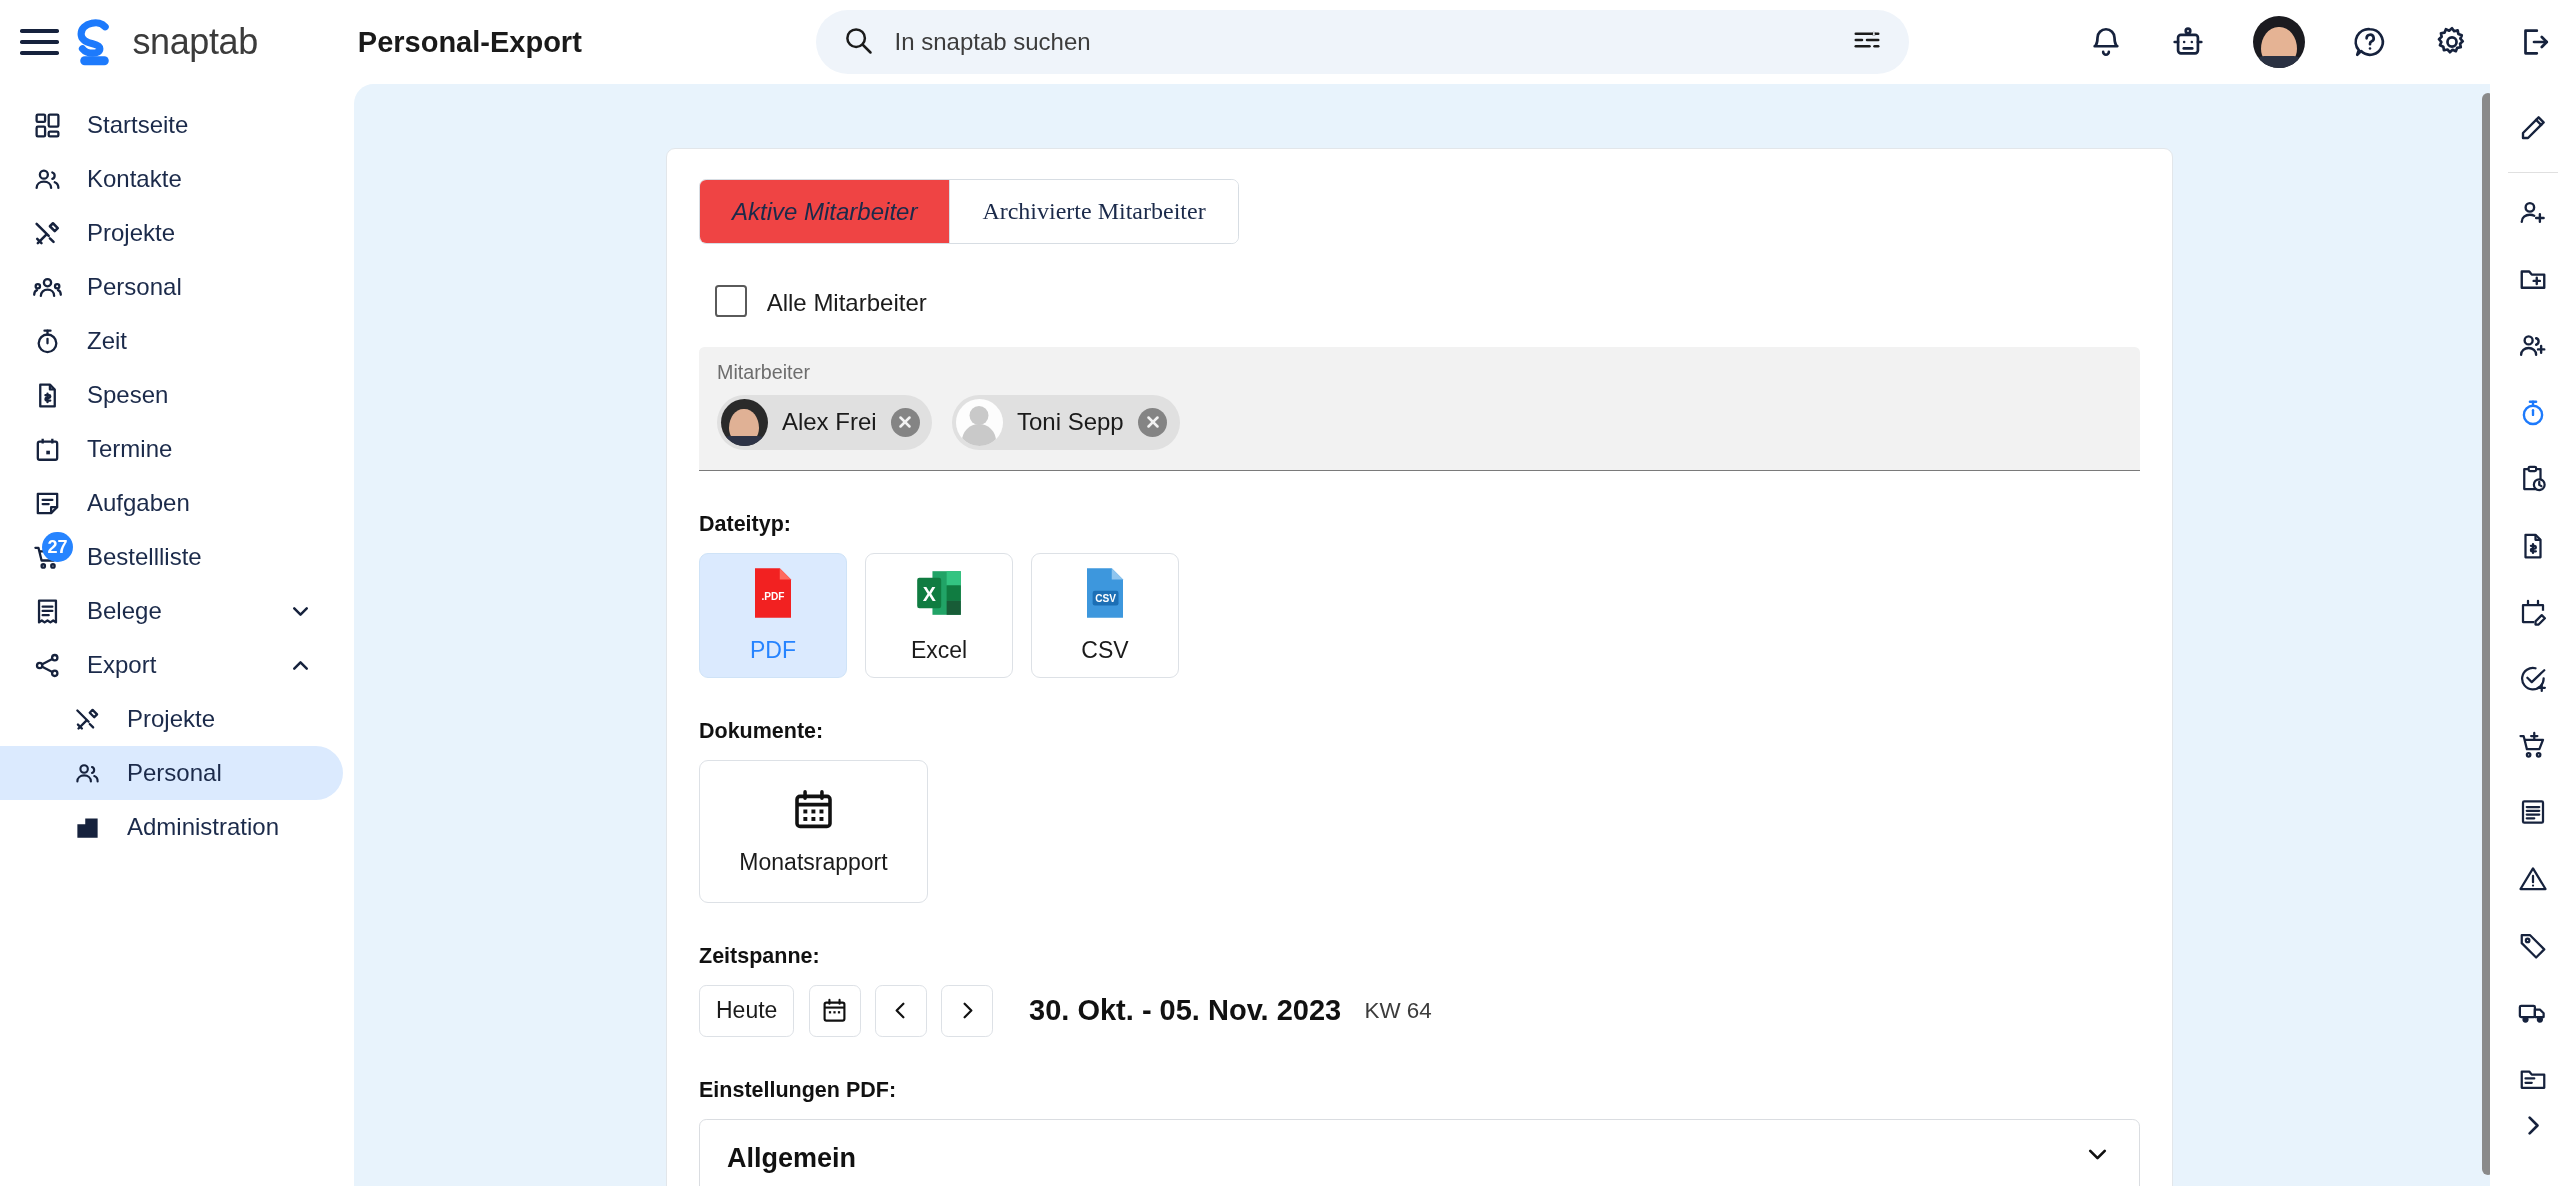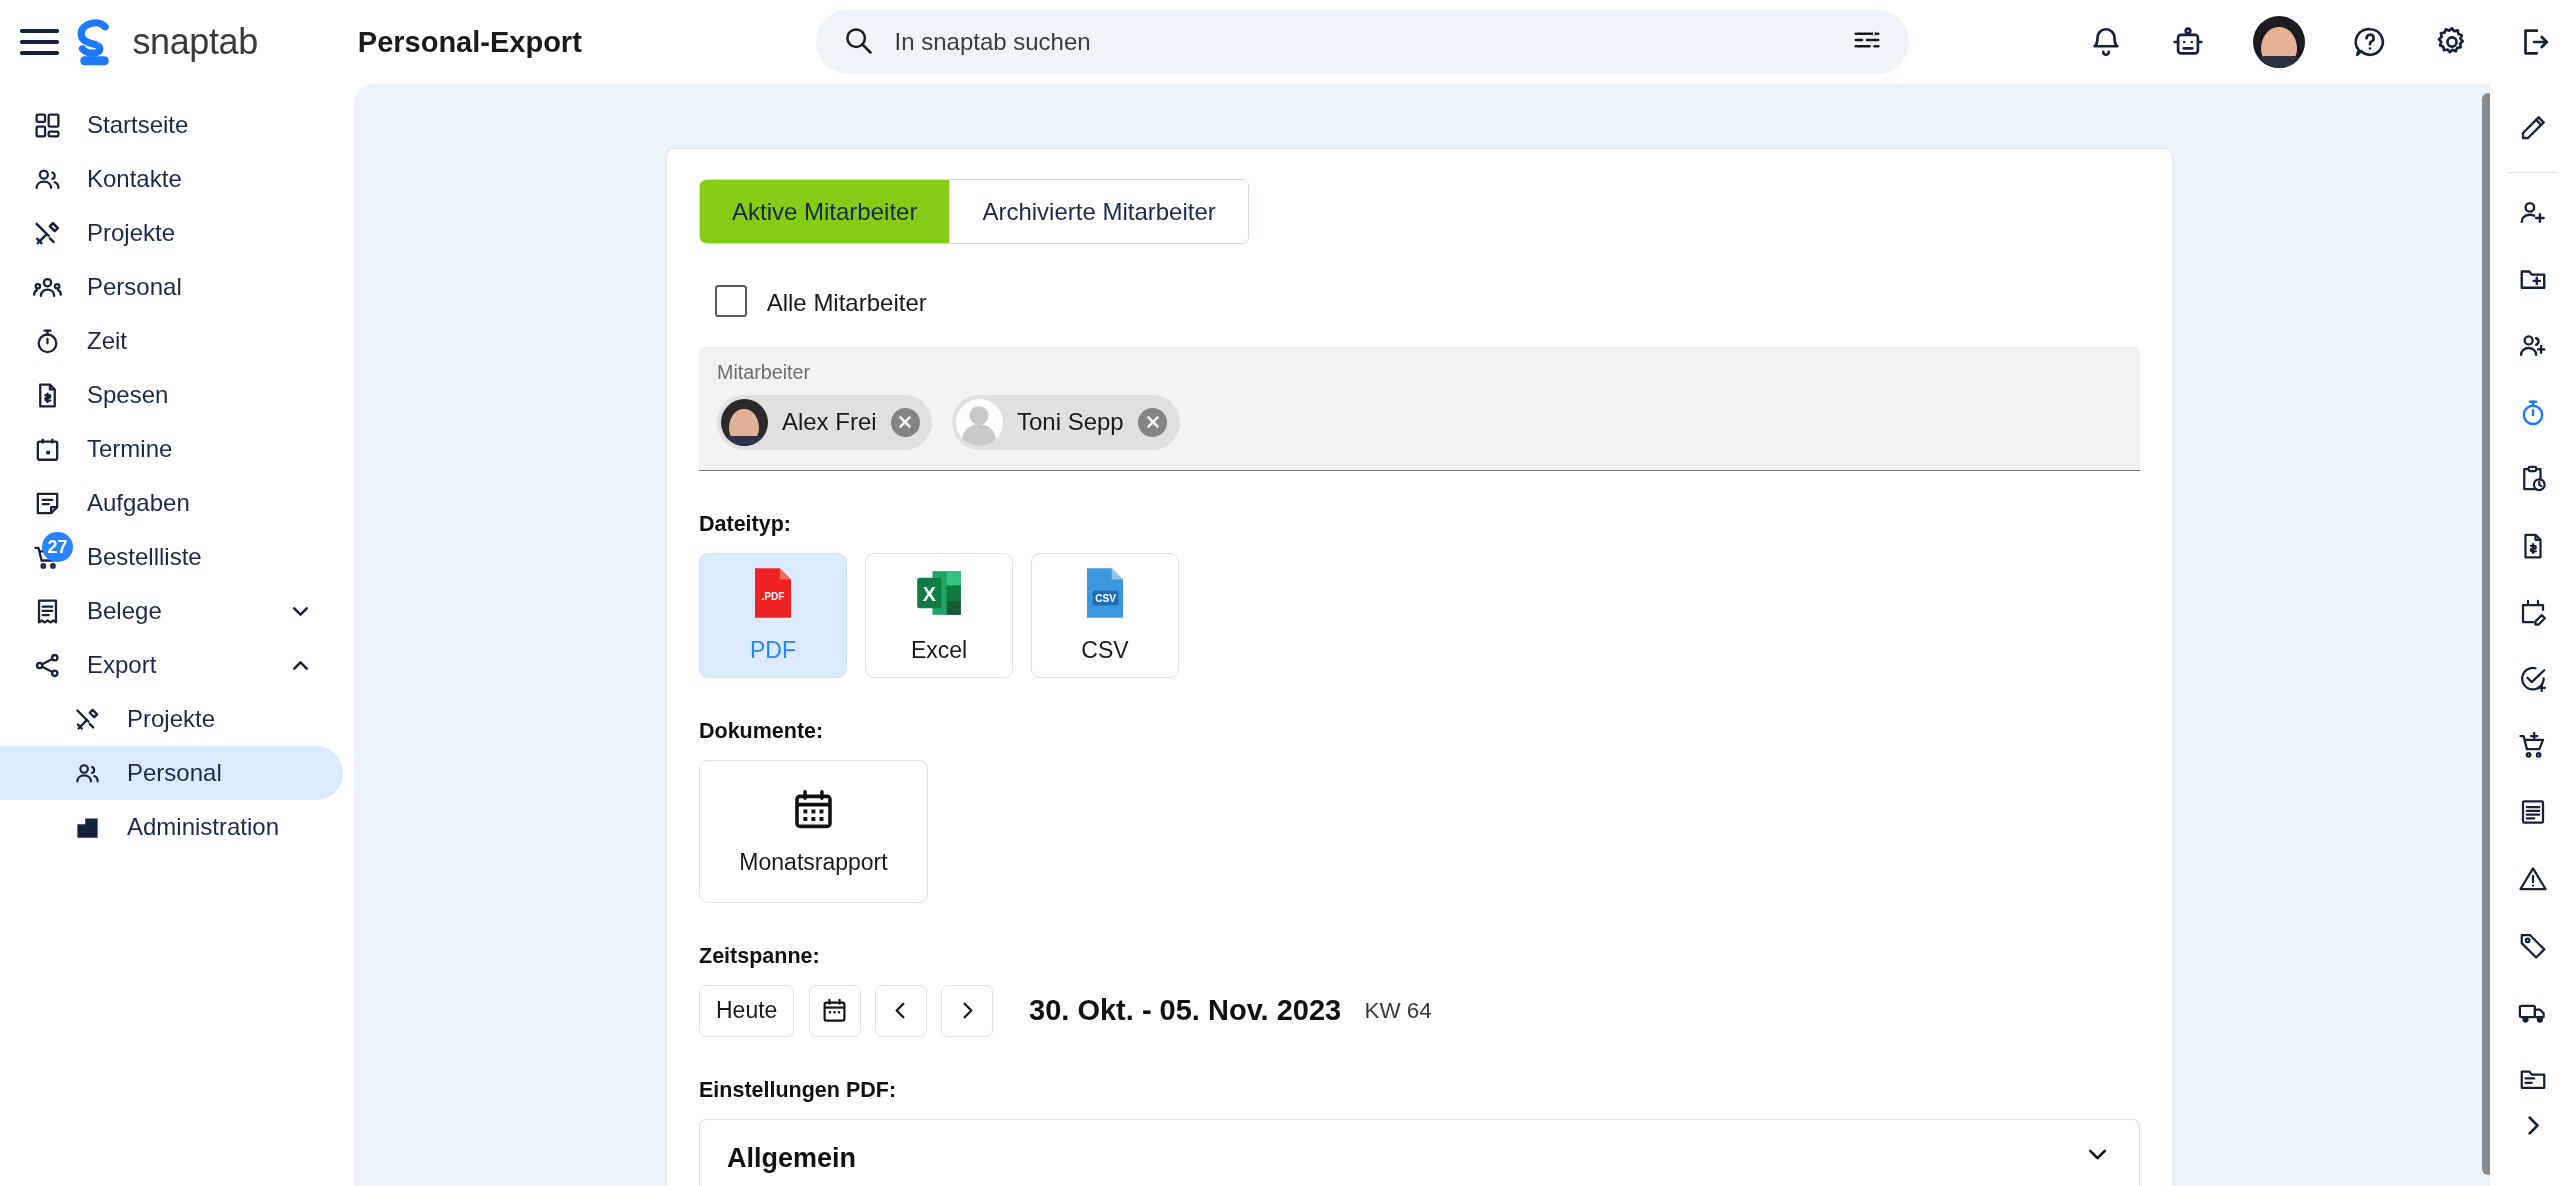--- a/index.html
+++ b/index.html
@@ -103,22 +103,22 @@
     min-height: 1055px;
   }
 
   
   .tabs { display: flex; border: 0.9px solid #d7dde3; border-radius: 7.2px; overflow: hidden; width: max-content; }
   .tab {
     padding: 0 32px; height: 63px; display: flex; align-items: center;
     font-size: 24px; color: #1b2a4a; cursor: pointer; background: #fff;
     border-right: 0.9px solid #d7dde3;
   }
-  .tab:last-child { border-right: none; }
-  .tab.active { background: #84cc16; }
+  .tab:last-child { border-right: none; font-family: Liberation Serif, serif; }
+  .tab.active { background: #ef4444; font-style: italic; }
 
   .checkrow { display: flex; align-items: flex-end; gap: 19.7px; margin-top: 41px; margin-left: 16px; cursor: pointer; }
   .checkbox {
     width: 32px; height: 32px; border: 2.7px solid #5a5a5a; border-radius: 3.6px; background: #fff;
   }
   .checkrow label { font-size: 24px; color: #1b1b1b; cursor: pointer; }
 
   
   .empfield {
     margin-top: 30px; background: #f2f2f2; border-bottom: 1.8px solid #7a7a7a;

